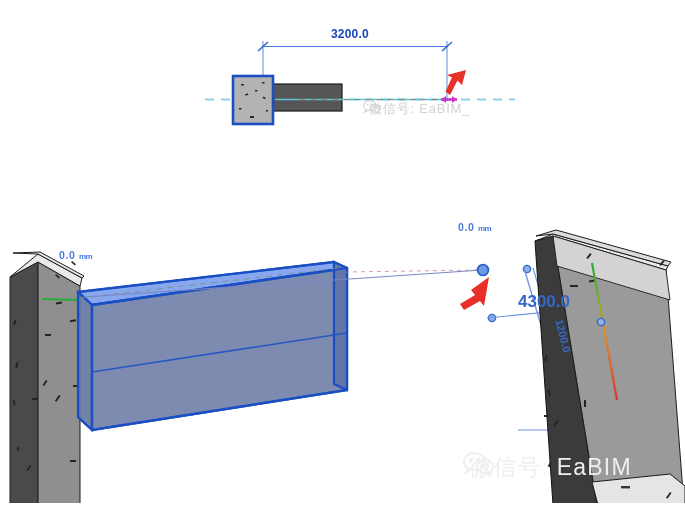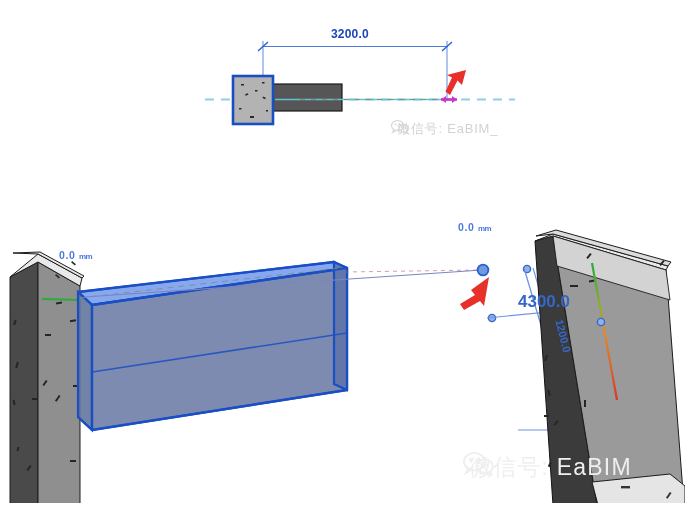--- a/index.html
+++ b/index.html
@@ -227,21 +227,21 @@
 
   <div class="lbl temp-dim" style="left:458px;top:221px;">
     <span>0.0</span>
     <span class="unit">mm</span>
   </div>
 
   <div class="lbl dim-small" style="left:518px;top:292px;">4300.0</div>
 
   <div class="lbl rot-1200" style="left:565px;top:318px;">1200.0</div>
 
-  <div class="wm wm-small" style="left:363px;top:120px;margin-left:28px;">
+  <div class="wm wm-small" style="left:363px;top:100px;">
     <span class="wm-ico">
       <svg width="18" height="14" viewBox="0 0 18 14" aria-hidden="true">
         <ellipse cx="6.6" cy="5.6" rx="6.1" ry="5" fill="none" stroke="#d7d7d7" stroke-width="1.2"></ellipse>
         <path d="M3.1,9.6 L1.6,12.2 L4.6,10.6" fill="none" stroke="#d7d7d7" stroke-width="1.2"></path>
         <circle cx="4.4" cy="4.4" r="0.95" fill="#d7d7d7"></circle>
         <circle cx="8.6" cy="4.4" r="0.95" fill="#d7d7d7"></circle>
         <ellipse cx="12.6" cy="8.4" rx="4.8" ry="4" fill="none" stroke="#d7d7d7" stroke-width="1.2"></ellipse>
         <path d="M15.6,11.6 L17,13.4 L14.8,12.4" fill="none" stroke="#d7d7d7" stroke-width="1.2"></path>
         <circle cx="11" cy="7.6" r="0.8" fill="#d7d7d7"></circle>
         <circle cx="14.2" cy="7.6" r="0.8" fill="#d7d7d7"></circle>

